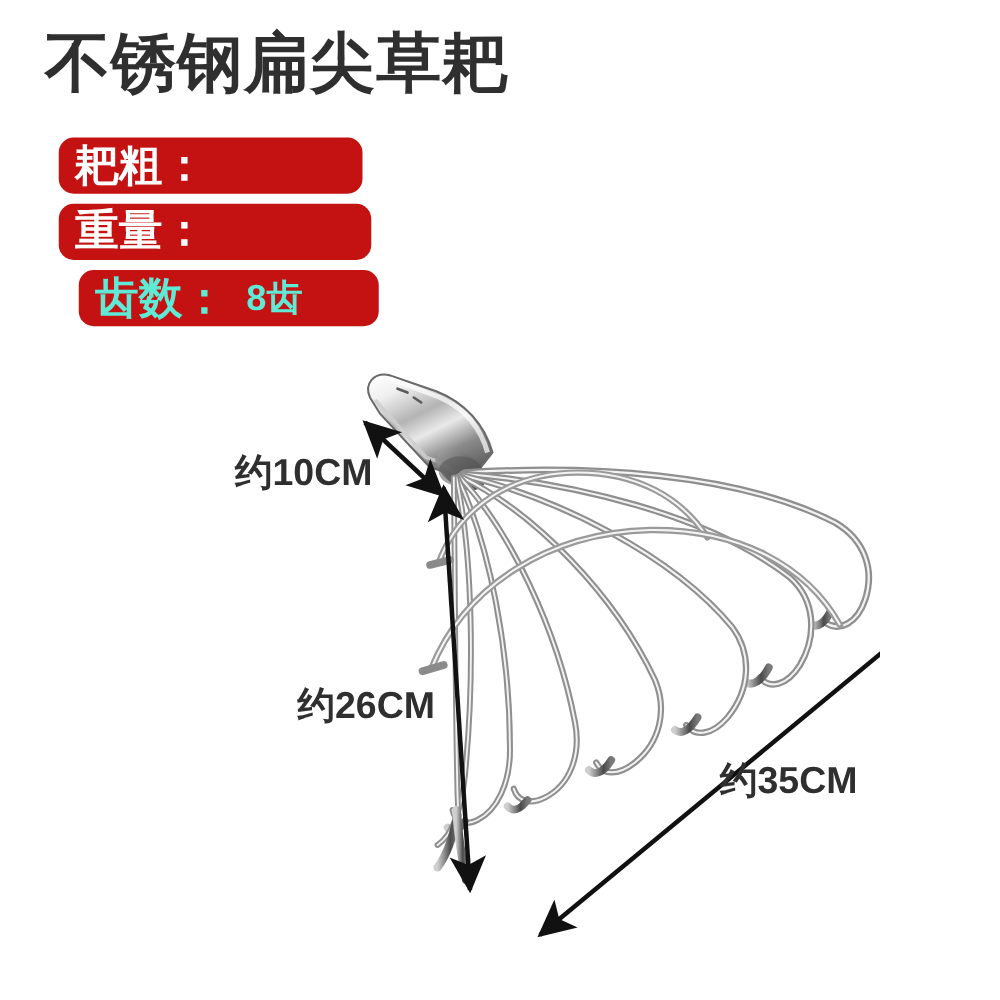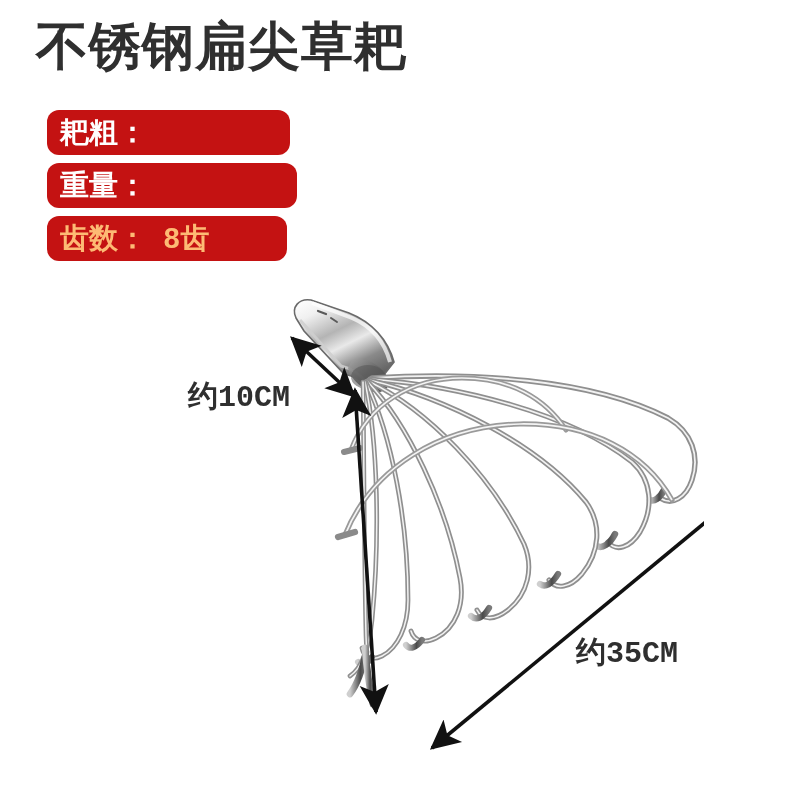--- a/index.html
+++ b/index.html
@@ -7,21 +7,21 @@
     margin: 0;
     padding: 0;
     background: #ffffff;
   }
   #page {
     position: relative;
     width: 704px;
     height: 800px;
     background: #ffffff;
     overflow: hidden;
-    font-family: Liberation Mono, monospace;
+    font-family: Liberation Sans, sans-serif;
   }
 
   
   #product-title {
     position: absolute;
     left: 36px;
     top: 22px;
     font-size: 52px;
     line-height: 1.12;
     font-weight: bold;
@@ -42,42 +42,42 @@
     align-items: center;
     border-radius: 12px;
     margin-bottom: 8px;
     height: 45px;
     box-sizing: border-box;
     padding: 0 14px 0 13px;
     color: #ffffff;
     white-space: nowrap;
   }
   .spec-badge .spec-label {
-    font-size: 29px;
+    font-size: 35px;
     font-weight: bold;
     letter-spacing: 0px;
   }
   .spec-badge .spec-value {
     font-size: 29px;
     font-weight: bold;
     margin-left: 16px;
   }
 
   
   .dim-label {
     position: absolute;
     font-size: 30px;
     font-weight: bold;
     color: #2f2f2f;
     white-space: nowrap;
     letter-spacing: 0px;
   }
-  #dim-10cm { left: 188px; top: 376px; }
+  #dim-10cm { left: 188px; top: 358px; }
   #dim-26cm { left: 238px; top: 544px; }
-  #dim-35cm { left: 576px; top: 632px; }
+  #dim-35cm { left: 576px; top: 604px; }
 
   
   #rake-artwork {
     position: absolute;
     left: 0;
     top: 0;
     width: 800px;
     height: 800px;
     pointer-events: none;
   }
@@ -88,25 +88,25 @@
 <div id="page" style="background: rgb(255, 255, 255);">
 
   <div id="product-title" style="color: rgb(47, 47, 47);">不锈钢扁尖草耙</div>
 
   <div id="spec-list">
 
     <div class="spec-badge" style="background: rgb(196, 18, 18); color: rgb(255, 255, 255); width: 243px;">
       <span class="spec-label">耙粗：</span>
     </div>
 
-    <div class="spec-badge" style="background: rgb(196, 18, 18); color: rgb(255, 255, 255); width: 250px;">
+    <div class="spec-badge" style="background: rgb(196, 18, 18); color: rgb(255, 255, 255); width: 250px; align-items: flex-end;">
       <span class="spec-label">重量：</span>
     </div>
 
-    <div class="spec-badge" style="background: rgb(196, 18, 18); color: #fdba74; width: 240px;">
+    <div class="spec-badge" style="background: rgb(196, 18, 18); color: #5eead4; width: 240px; margin-left: 16px;">
       <span class="spec-label">齿数：</span>
       <span class="spec-value">8齿</span>
     </div>
 
   </div>
 
   <svg id="rake-artwork" viewBox="0 0 800 800">
     <defs>
       <linearGradient id="steelGrad" x1="0" y1="0" x2="0" y2="1">
         <stop offset="0%" stop-color="#f4f4f4"></stop>
@@ -260,16 +260,17 @@
 
     <g stroke="#111111" fill="none">
       <line x1="292" y1="338" x2="354" y2="396" stroke-width="3.6" marker-start="url(#arrowStart)" marker-end="url(#arrowEnd)"></line>
       <line x1="355" y1="390" x2="376" y2="712" stroke-width="3.6" marker-start="url(#arrowStart)" marker-end="url(#arrowEnd)"></line>
       <line x1="432" y1="748" x2="748" y2="487" stroke-width="3.6" marker-start="url(#arrowStart)" marker-end="url(#arrowEnd)"></line>
     </g>
   </svg>
 
   <div class="dim-label" id="dim-10cm" style="color: rgb(47, 47, 47);">约10CM</div>
 
+  <div class="dim-label" id="dim-26cm" style="color: rgb(47, 47, 47);">约26CM</div>
 
   <div class="dim-label" id="dim-35cm" style="color: rgb(47, 47, 47);">约35CM</div>
 
 </div>
 
 </body></html>

